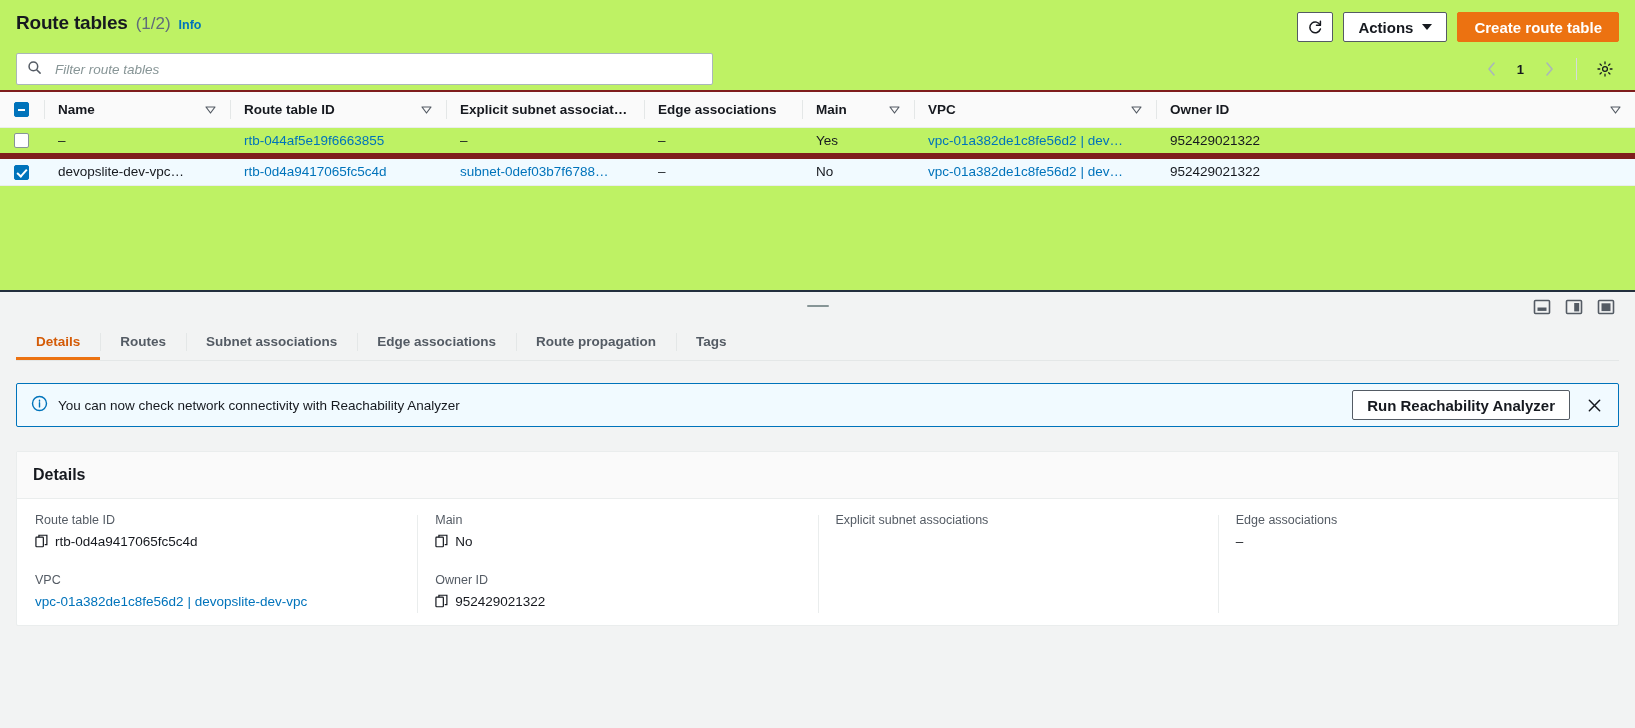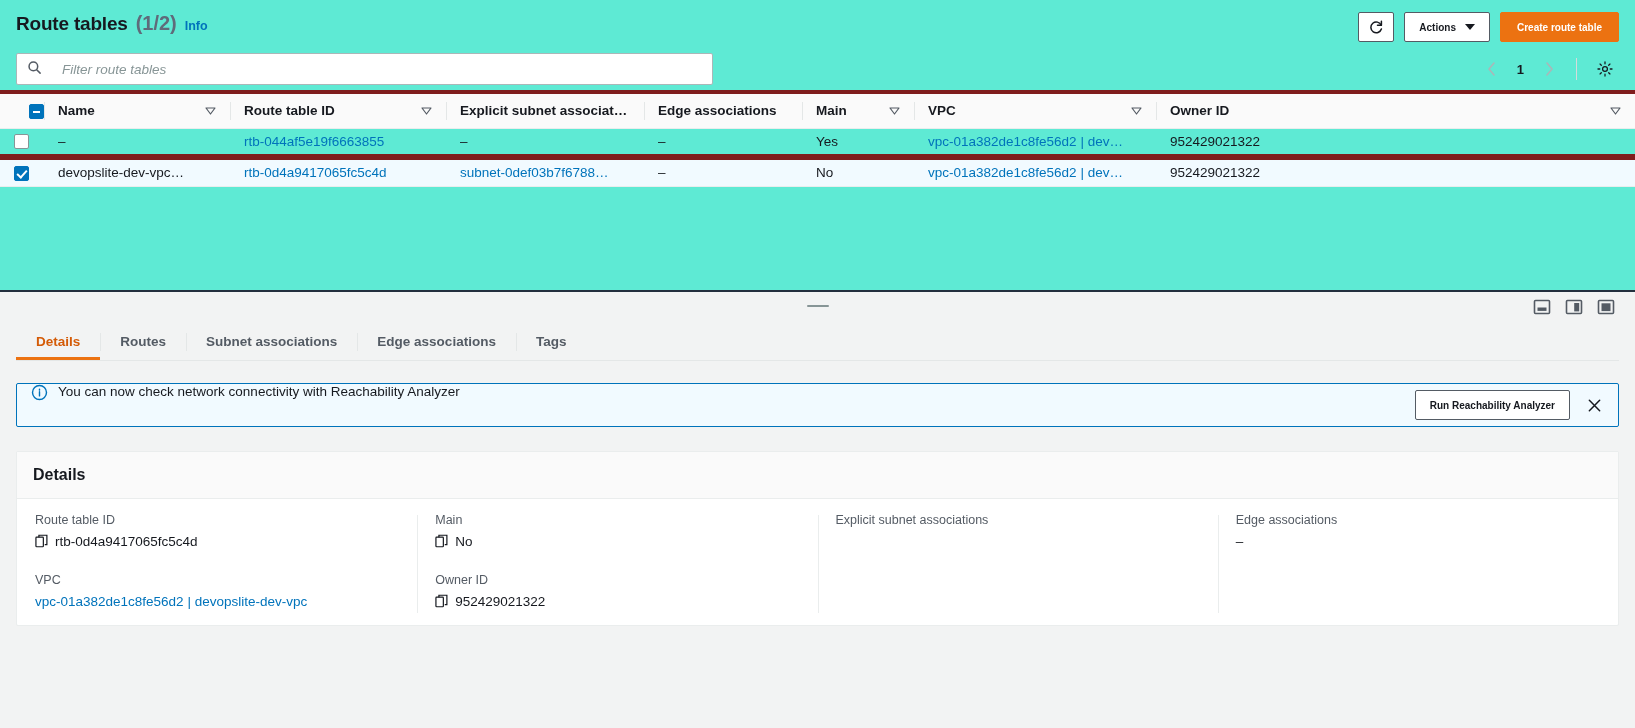--- a/index.html
+++ b/index.html
@@ -6,41 +6,41 @@
   html, body {
     width: 1635px; height: 728px;
     font-family: "Liberation Sans", sans-serif;
     background: #f2f3f3;
     color: #16191f;
     overflow: hidden;
   }
 
   
   .top-section {
-    background: #5eead4;
+    background: #bef264;
     height: 292px;
     position: relative;
     border-bottom: 2px solid #232f3e;
   }
 
   .page-head {
     display: flex;
     align-items: flex-start;
     padding: 12px 16px 0 16px;
     height: 48px;
   }
   .title-wrap { display: flex; align-items: baseline; gap: 8px; }
   .page-title { font-size: 19px; font-weight: bold; color: #16191f; letter-spacing: -0.2px; }
-  .page-count { font-size: 20px; color: #5f6b7a; font-weight: bold; }
+  .page-count { font-size: 17px; color: #5f6b7a; font-weight: normal; }
   .info-link { font-size: 12.5px; color: #0073bb; font-weight: bold; cursor: pointer; }
 
   .head-actions { margin-left: auto; display: flex; gap: 10px; align-items: center; }
   .btn {
     font-family: "Liberation Sans", sans-serif;
-    font-size: 10px; font-weight: bold;
+    font-size: 15px; font-weight: bold;
     border-radius: 2px; cursor: pointer;
     background: #fff; border: 1px solid #545b64; color: #16191f;
     height: 30px; padding: 0 14px;
     display: inline-flex; align-items: center; justify-content: center; gap: 9px;
   }
   .btn-icon { width: 36px; padding: 0; }
   .btn-primary {
     background: #ec7211; border-color: #ec7211; color: #fff;
     font-weight: bold; padding: 0 16px;
   }
@@ -52,21 +52,21 @@
   .refresh-ico { width: 16px; height: 16px; display:block; }
 
   
   .filter-row {
     display: flex; align-items: center;
     padding: 0 16px; height: 42px;
   }
   .search-box {
     width: 697px; height: 32px;
     border: 1px solid #aab7b8; border-radius: 2px;
-    background: #fff; display: flex; align-items: center; gap: 20px;
+    background: #fff; display: flex; align-items: center; gap: 13px;
     padding: 0 10px;
   }
   .search-box svg { flex: none; }
   .search-box input {
     border: none; outline: none; width: 100%;
     font-family: "Liberation Sans", sans-serif;
     font-size: 13.5px; color: #16191f;
     font-style: italic;
     background: transparent;
   }
@@ -74,24 +74,24 @@
 
   .pager { margin-left: auto; display: flex; align-items: center; gap: 4px; }
   .pg-arrow { width: 26px; height: 26px; display: flex; align-items: center; justify-content: center; cursor: pointer; }
   .pg-num { font-size: 13px; font-weight: bold; padding: 0 8px; color: #16191f; }
   .pg-sep { width: 1px; height: 22px; background: #d5dbdb; margin: 0 10px; }
   .gear-btn { width: 28px; height: 28px; display:flex; align-items:center; justify-content:center; cursor:pointer; }
 
   
   table.rt { width: 100%; border-collapse: collapse; table-layout: fixed; }
   table.rt thead th {
-    text-align: right;
+    text-align: left;
     font-size: 13.5px; font-weight: bold; color: #16191f;
     height: 36px; padding: 0 0 0 14px;
-    border-top: 4px solid #7f1d1d;
+    border-top: 2px solid #7f1d1d;
     border-bottom: 1px solid #eaeded;
     position: relative;
     vertical-align: middle;
     background: #fafafa;
   }
   table.rt thead th .hdr-inner { display: flex; align-items: center; }
   table.rt thead th .sort-ico { margin-left: auto; margin-right: 14px; }
   table.rt thead th.divcol::before {
     content: ""; position: absolute; left: 0; top: 8px; bottom: 8px;
     width: 1px; background: #e4e7e7;
@@ -157,21 +157,21 @@
   }
   .tab + .tab::before {
     content: ""; position: absolute; left: 0; top: 9px; bottom: 9px;
     width: 1px; background: #e4e7e7;
   }
   .tab.active { color: #d45b07; border-bottom: 3px solid #ec7211; padding-bottom: 8px; }
 
   .alert {
     margin-top: 22px;
     background: #f1faff; border: 1px solid #0073bb; border-radius: 2px;
-    height: 44px; display: flex; padding: 0 14px; gap: 10px;
+    height: 44px; display: flex; align-items: center; padding: 0 14px; gap: 10px;
   }
   .alert-text { font-size: 13.5px; color: #16191f; }
   .alert-actions { margin-left: auto; display: flex; align-items: center; gap: 14px; padding-left: 48px; }
   .alert .btn { height: 30px; }
   .close-x { cursor: pointer; display:flex; align-items:center; justify-content:center; width:20px;height:20px;}
 
   .card {
     margin-top: 24px;
     background: #fff; border: 1px solid #eaeded; border-radius: 2px;
   }
@@ -397,20 +397,21 @@
 </div>
 
 <div class="detail-pane">
 
 
   <div class="tabs">
     <div class="tab active">Details</div>
     <div class="tab">Routes</div>
     <div class="tab">Subnet associations</div>
     <div class="tab">Edge associations</div>
+    <div class="tab">Route propagation</div>
     <div class="tab">Tags</div>
   </div>
 
   <div class="alert">
     <span>
       <svg width="17" height="17" viewBox="0 0 18 18" fill="none" stroke="#0073bb" stroke-width="1.5">
         <circle cx="9" cy="9" r="7.4"></circle>
         <path d="M9 8.2v4.4M9 5.6v.9" stroke-linecap="round"></path>
       </svg>
     </span>

